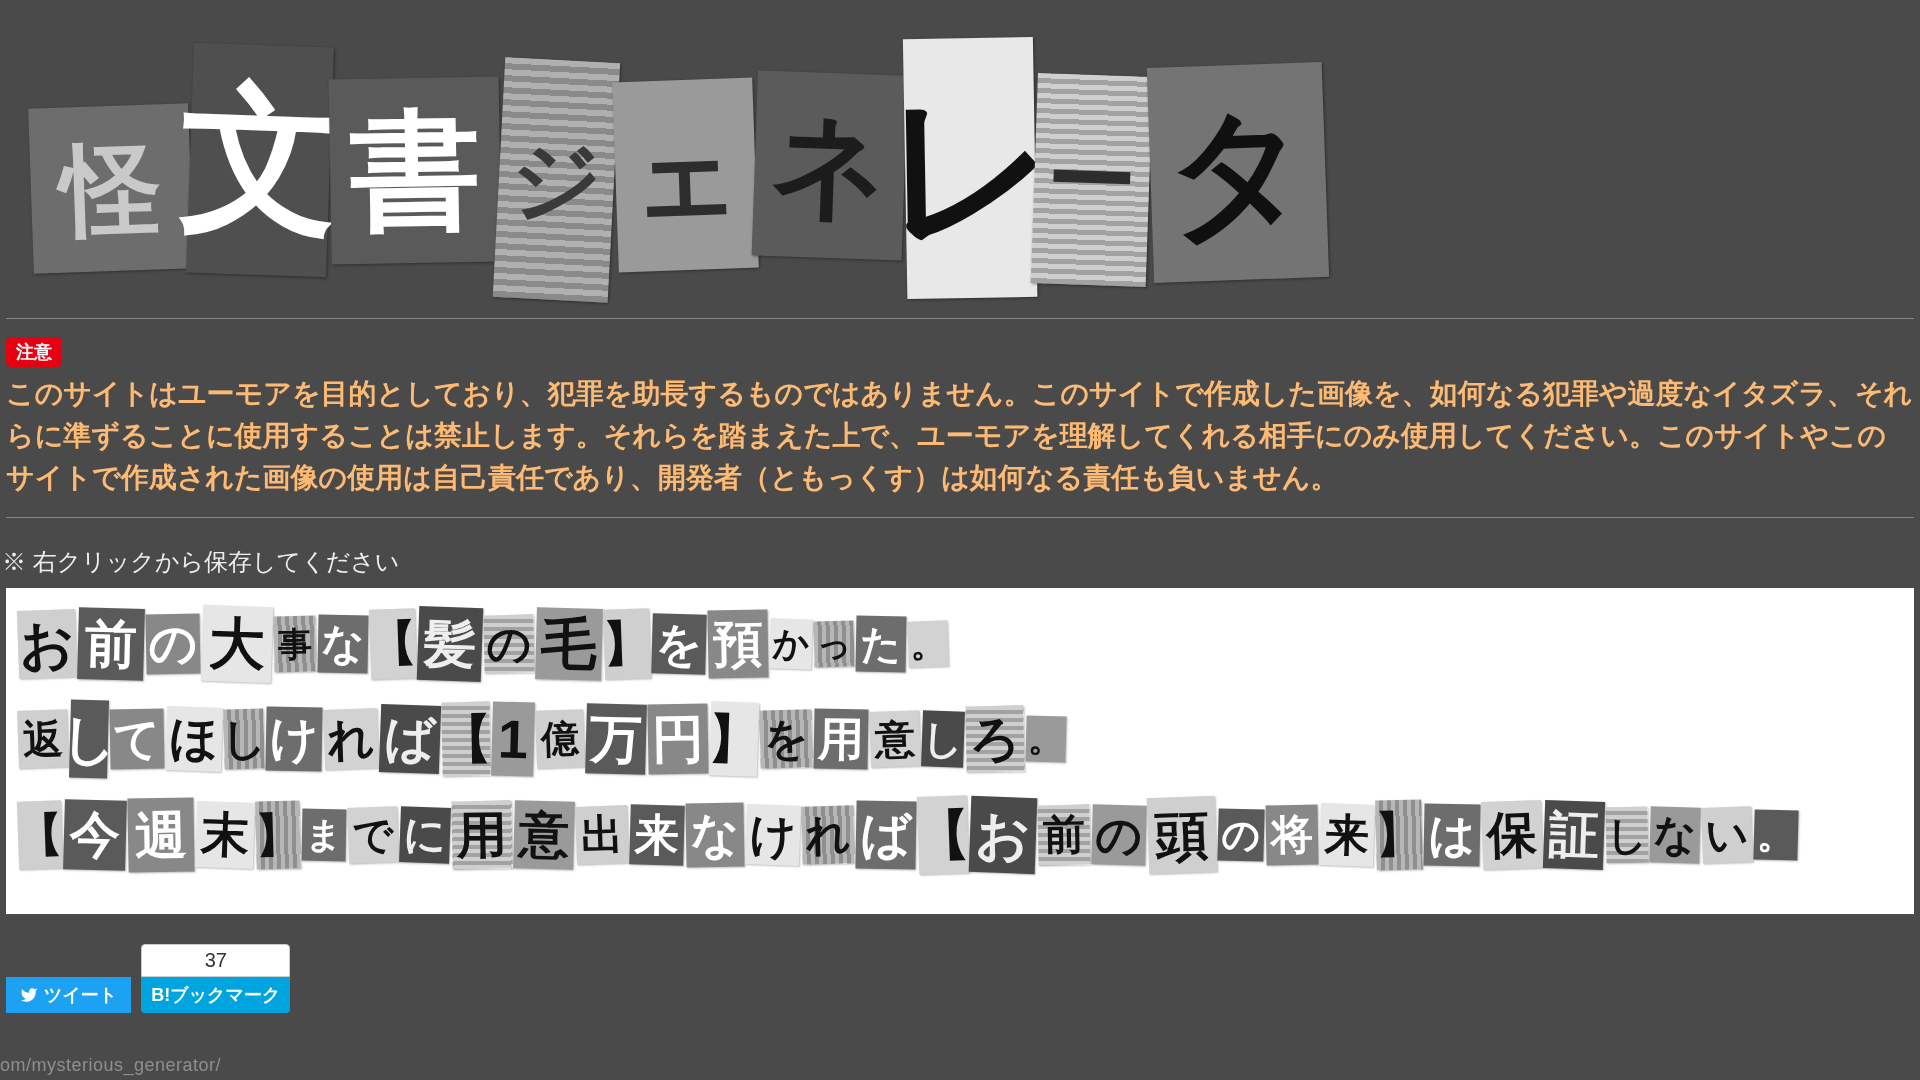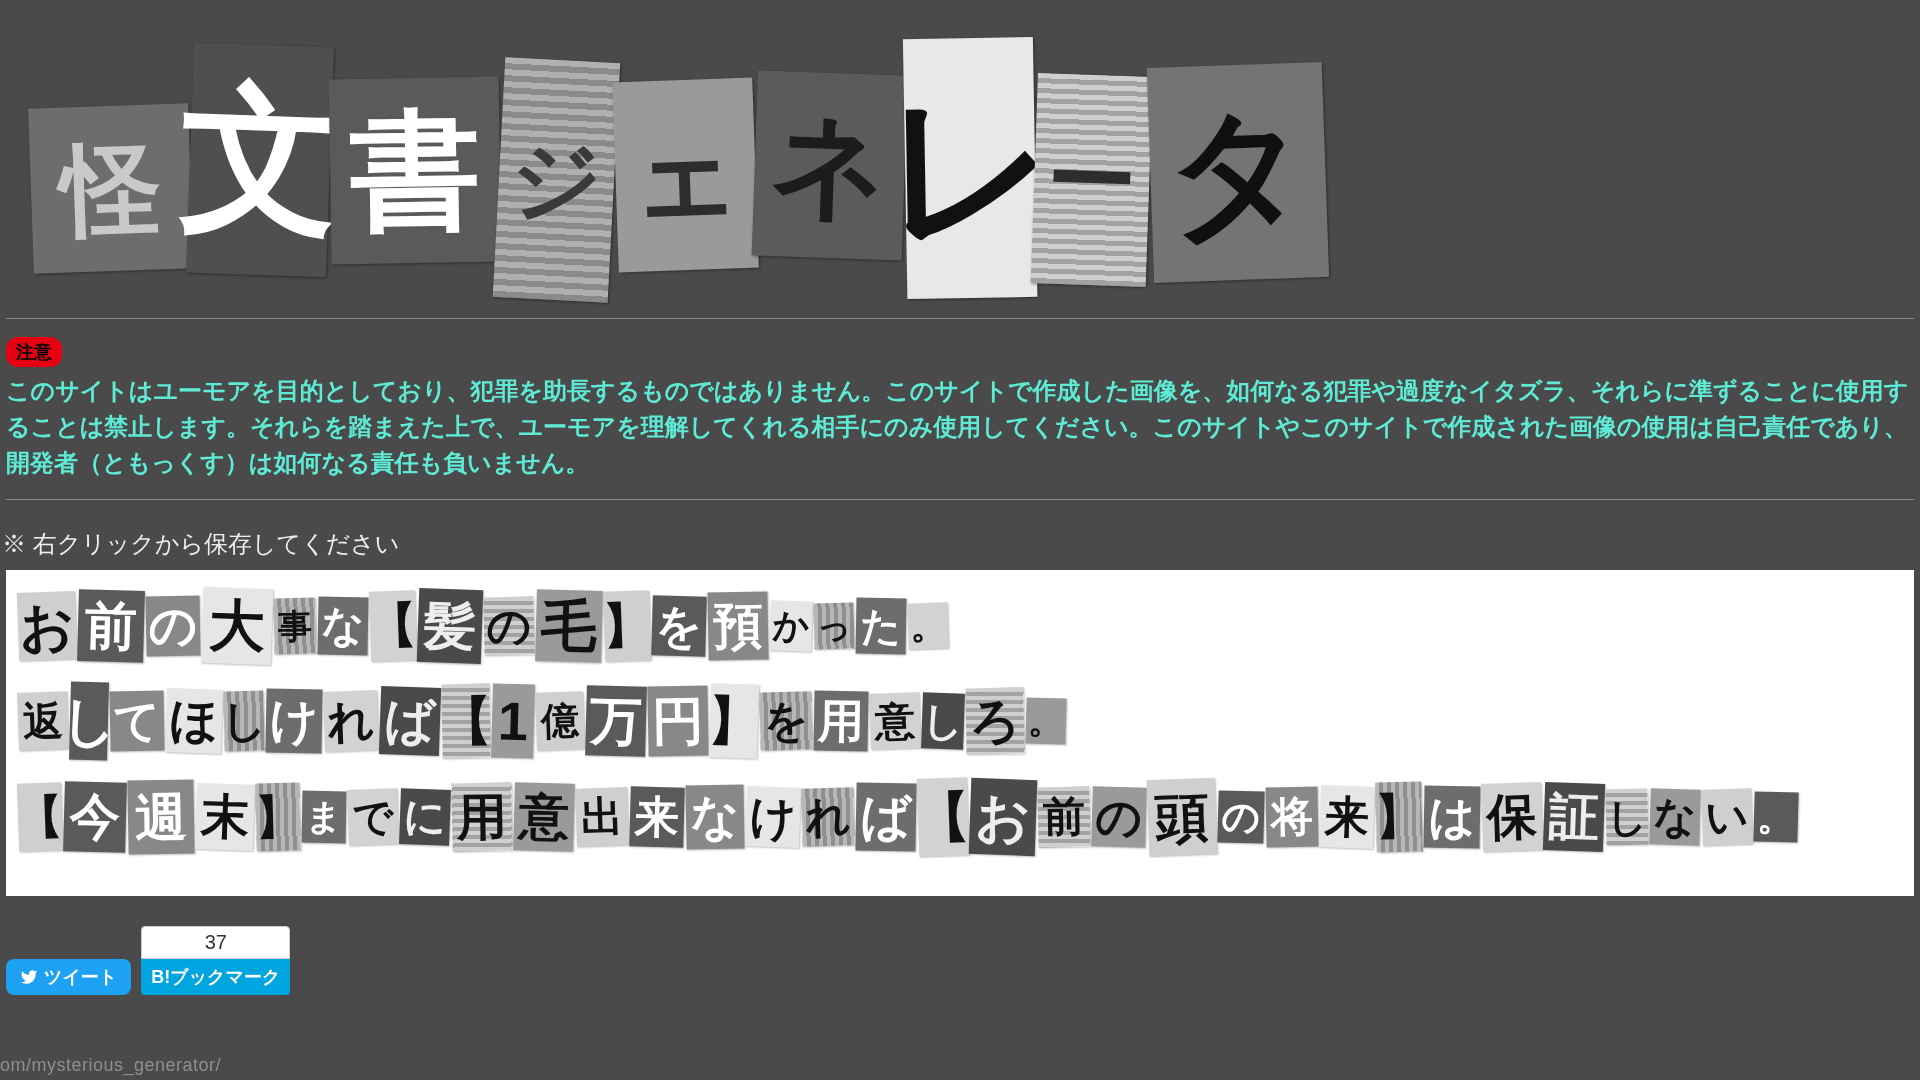--- a/index.html
+++ b/index.html
@@ -44,30 +44,30 @@
   .t7  { width:115px; height:210px; color:#2d2d2d; font-size:90px; transform:rotate(2deg) translateY(20px);
          background:repeating-linear-gradient(#cfcfcf 0 5px,#a2a2a2 5px 10px); }
   .t8  { width:175px; height:215px; background:#747474; color:#101010; font-size:140px; transform:rotate(-2deg) translateY(12px); }
 
   hr.sep { border:none; border-top:1px solid #888; margin: 18px 6px; }
 
   
   .warn-badge {
     display:inline-block;
     background:#e60012;
-    color:#000000;
+    color:#ffffff;
     font-weight:bold;
     padding:3px 10px;
-    border-radius:12px;
+    border-radius:5px;
     margin: 0 6px 6px 6px;
     font-size:18px;
   }
   .warn-text {
-    color:#5eead4;
-    font-size:24px;
+    color:#fdba74;
+    font-size:28px;
     line-height:1.5;
     padding:0 6px;
     font-weight:bold;
   }
 
   
   .save-note { color:#eee; font-size:24px; padding:10px 2px; }
 
   
   .canvas {
@@ -92,21 +92,21 @@
   .line .cut:nth-child(10n+6){ background:#6d6d6d; color:#fff; transform:rotate(1deg); }
   .line .cut:nth-child(10n+7){ background:#d2d2d2; transform:rotate(-2deg); }
   .line .cut:nth-child(10n+8){ background:#4a4a4a; color:#eee; transform:rotate(2deg); }
   .line .cut:nth-child(10n+9){ background:repeating-linear-gradient(#cfcfcf 0 4px,#a2a2a2 4px 8px); transform:rotate(-1deg); }
   .line .cut:nth-child(10n+0){ background:#9a9a9a; color:#111; transform:rotate(1.5deg); }
 
   
   .share-row { display:flex; align-items:flex-end; gap:10px; padding:30px 6px 0 6px; }
   .tw-btn {
     background:#1da1f2; color:#fff; font-size:18px; font-weight:bold;
-    border-radius:8px; padding:6px 14px; display:flex; align-items:center; gap:6px;
+    border-radius:0; padding:6px 14px; display:flex; align-items:center; gap:6px;
     cursor:pointer;
   }
   .tw-bird { width:18px; height:18px; fill:#fff; }
   .hb-wrap { display:flex; flex-direction:column; align-items:stretch; }
   .hb-count, .fb-count {
     background:#fff; color:#333; text-align:center; font-size:20px;
     border:1px solid #ccc; border-radius:4px 4px 0 0; padding:4px 0;
   }
   .hb-btn {
     background:#00a4de; color:#fff; font-size:18px; font-weight:bold;

